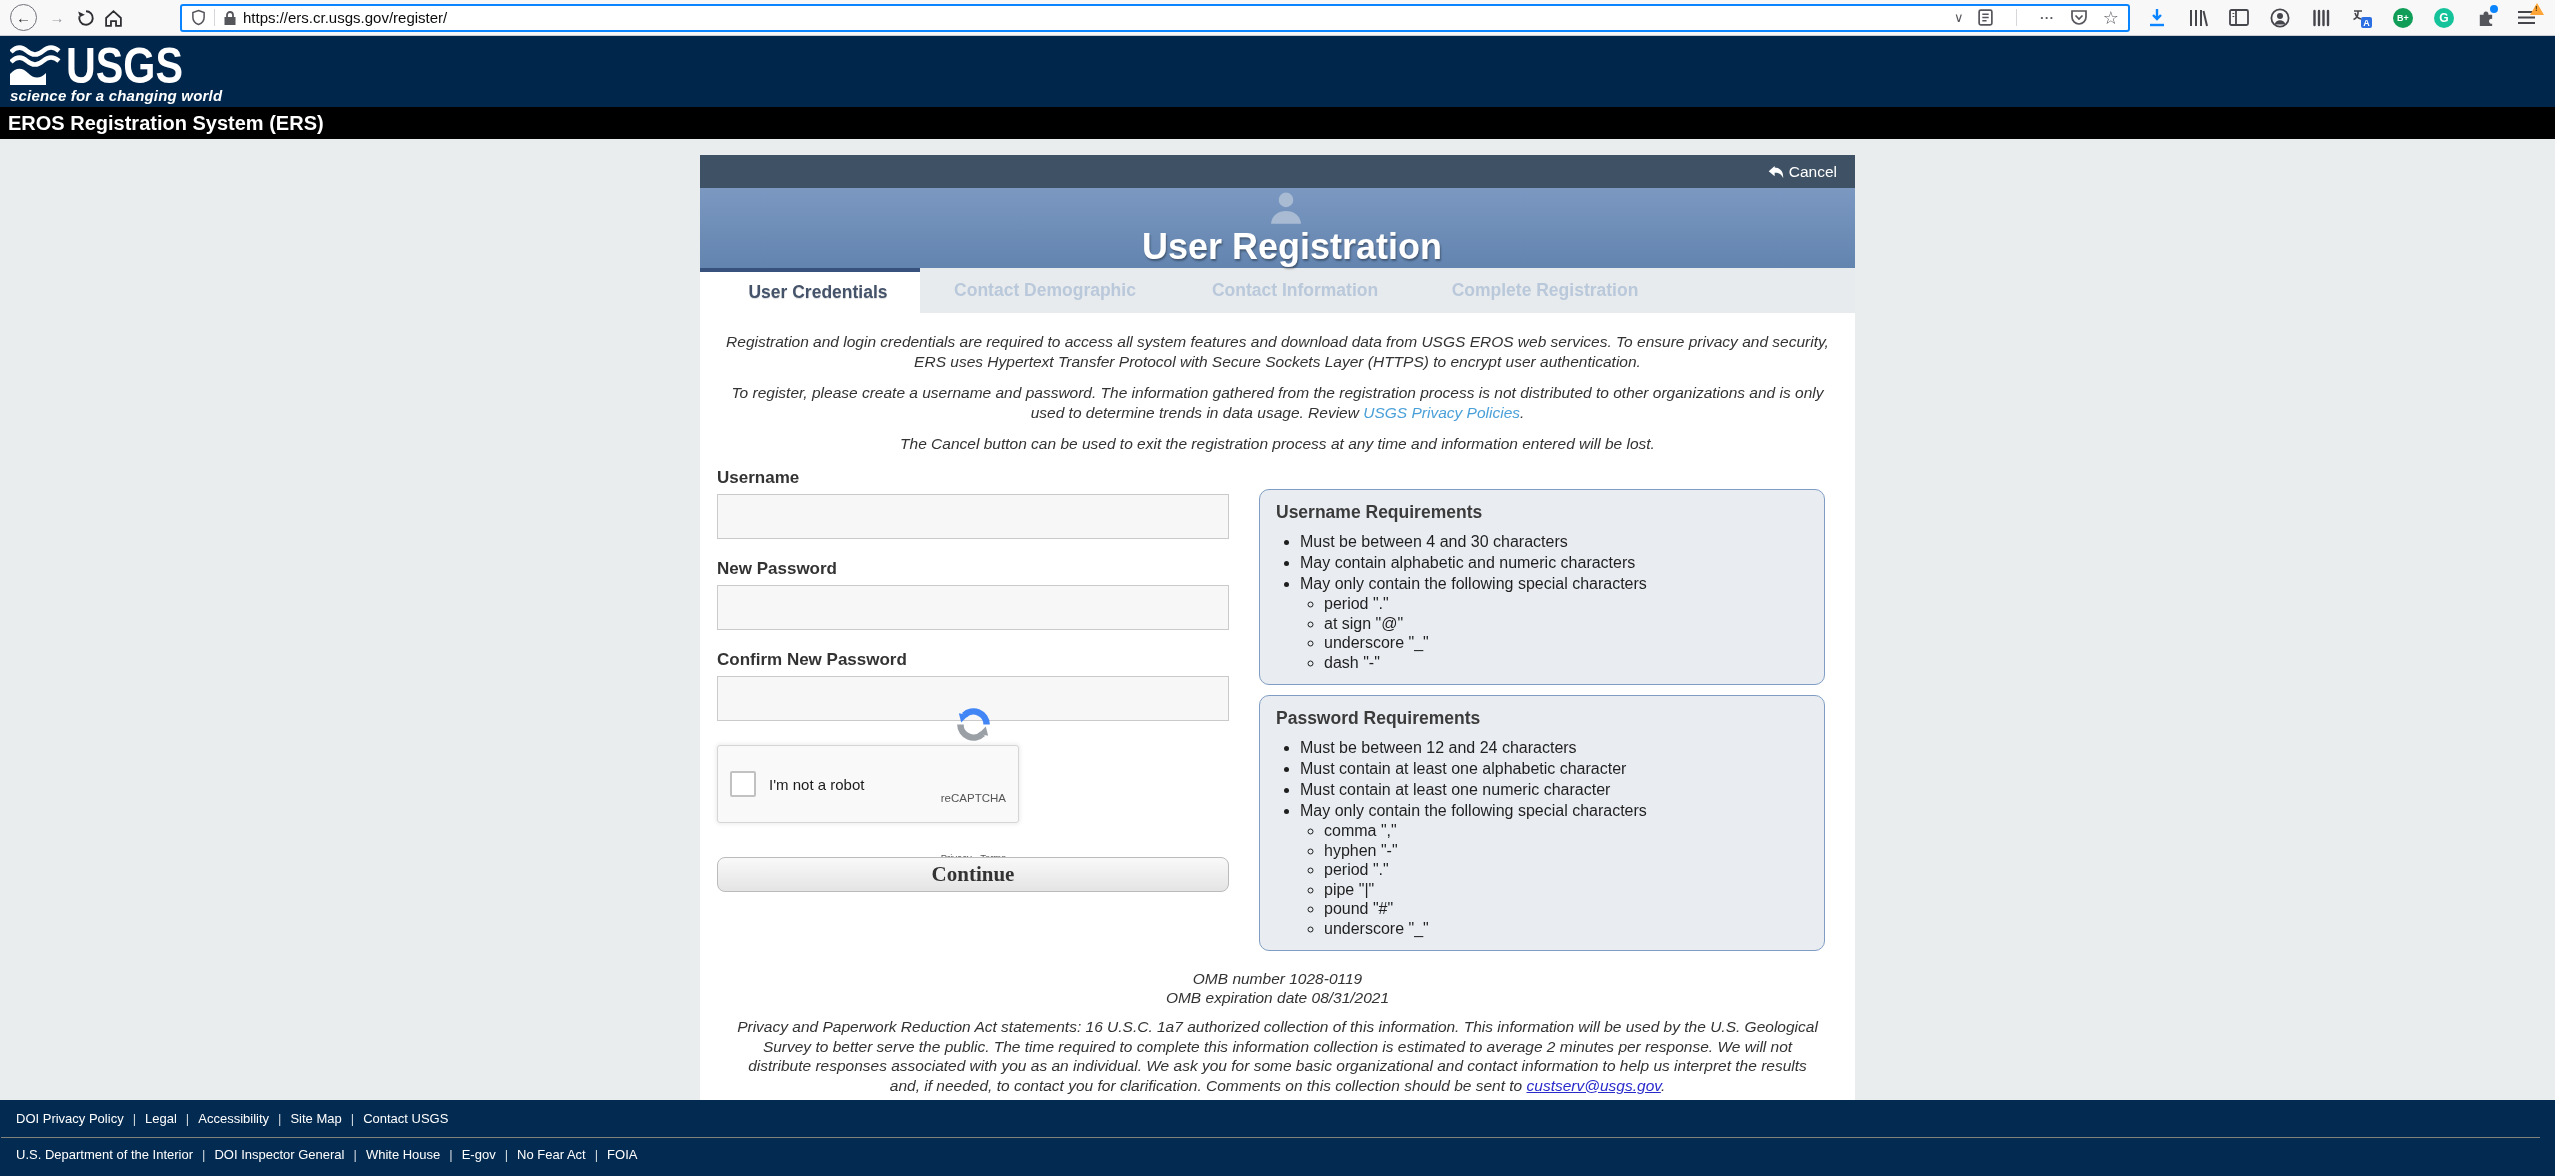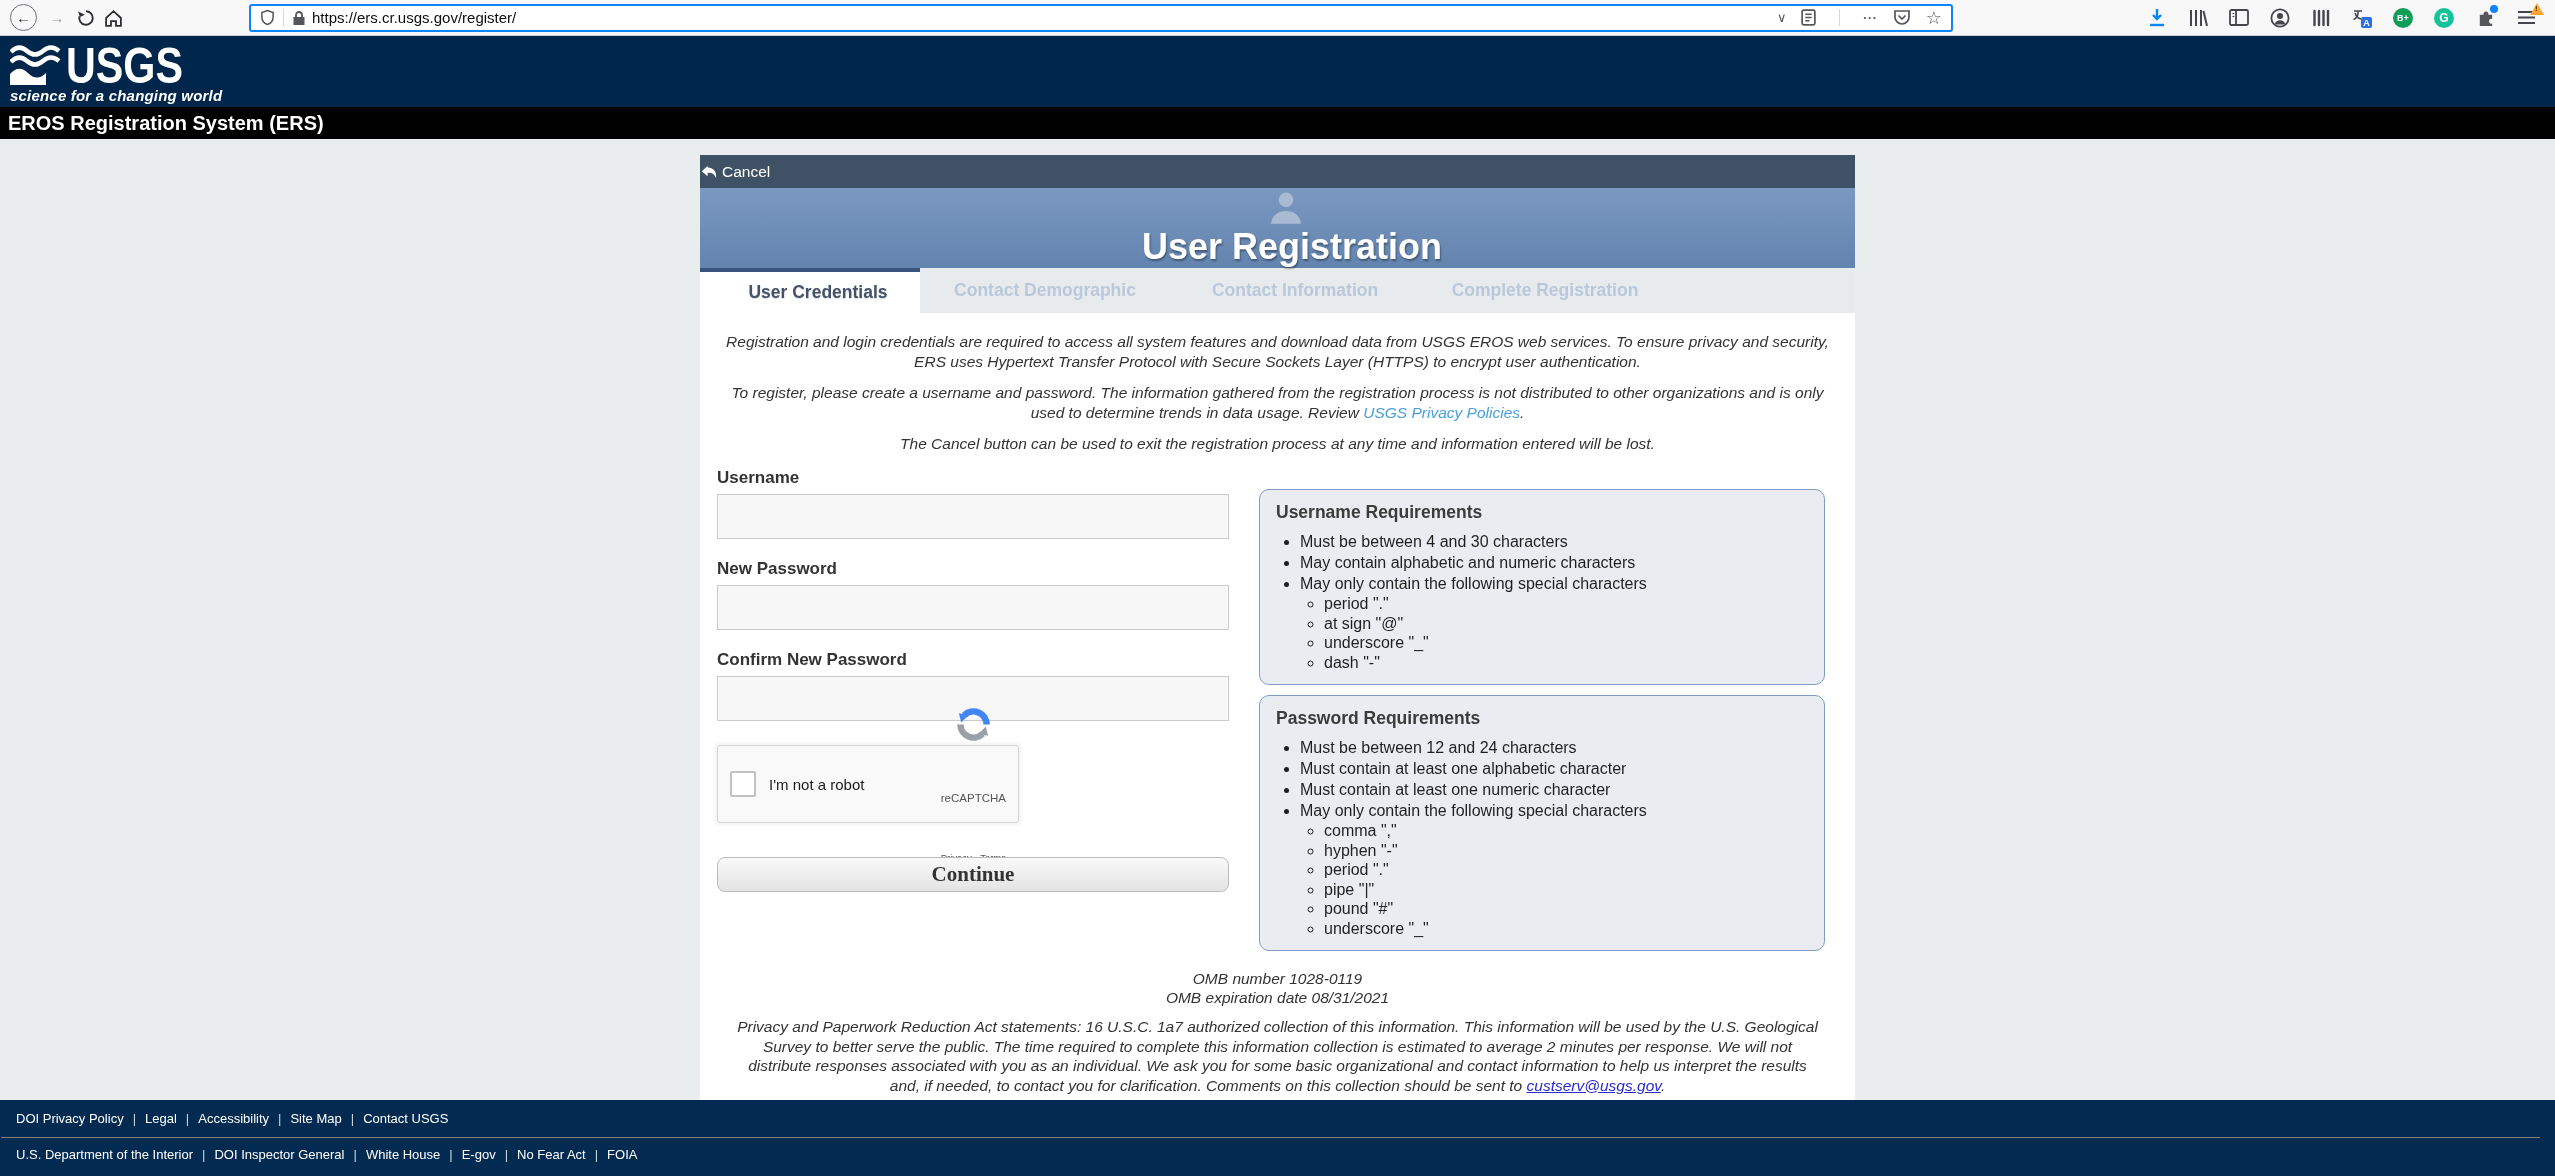--- a/index.html
+++ b/index.html
@@ -10,21 +10,21 @@
     font-family:"Liberation Sans","DejaVu Sans",sans-serif;
     -webkit-font-smoothing:antialiased;
   }
 
   
   .browser { height:36px; background:#f8f8f9; border-bottom:1px solid #ccccd3;
              display:flex; align-items:center; padding:0 10px; gap:9px; }
   .nav-btn { display:flex; align-items:center; justify-content:center; color:#2f2f33; }
   .btn-back { width:27px; height:27px; border:1px solid #71717a; border-radius:50%; font-size:15px; }
   .btn-fwd  { width:22px; color:#9a9aa0; font-size:15px; }
-  .urlbar { margin-left:117px; width:1704px; height:28px; background:#fff;
+  .urlbar { margin-left:48px; width:1950px; height:28px; background:#fff;
             border:2px solid #0a84ff; border-radius:3px; display:flex; align-items:center; padding:0 9px; }
   .urlbar .sep { width:1px; height:17px; background:#d7d7db; margin:0 8px; }
   .urlbar input { flex:1; border:none; outline:none; font-size:15px; color:#0c0c0d; padding-left:6px;
                   font-family:inherit; background:transparent; }
   .url-icons { display:flex; align-items:center; gap:15px; color:#55555c; }
   .glyph { color:#55555c; font-size:16px; line-height:1; }
   .ext { margin-left:auto; display:flex; align-items:center; gap:19px; padding-right:8px; }
   .ext .slot { position:relative; display:flex; align-items:center; justify-content:center; width:22px; height:22px; }
   .badge-circle { width:20px; height:20px; border-radius:50%; color:#fff; font-weight:bold;
                   display:flex; align-items:center; justify-content:center; }
@@ -36,21 +36,21 @@
   
   .usgs-banner { height:71px; background:#00264b; color:#fff; display:flex; align-items:center; }
   .logo-wrap { margin-left:10px; display:flex; flex-direction:column; }
   .logo-tagline { font-size:15px; font-weight:bold; font-style:italic; margin-top:1px; letter-spacing:.2px; }
   .ers-bar { height:32px; background:#000; color:#fff; font-weight:bold; font-size:20px;
              display:flex; align-items:center; padding-left:8px; }
 
   
   .card { width:1155px; margin:16px auto 0; }
   .cancel-bar { height:33px; background:#3f5164; display:flex; align-items:center;
-                padding-right:18px; }
+                justify-content:flex-end; padding-right:18px; }
   .cancel-link { display:flex; align-items:center; gap:5px; color:#fff; font-size:15.5px; cursor:pointer; }
   .card-header { height:80px; background:linear-gradient(#7b98c1,#6284af); display:flex; align-items:center; padding-left:17px;flex-direction:column; }
   .card-title { color:#fff; font-size:36px; font-weight:bold; margin-left:12px;
                 text-shadow:1px 2px 2px rgba(0,0,0,.35); }
   .tabs { margin:0; padding:0; list-style:none; height:45px; background:#e8ebed; display:flex; }
   .tab { width:250px; text-align:center; font-size:17.5px; font-weight:bold; color:#b9c8da;
          line-height:45px; cursor:pointer; }
   .tab:nth-child(1){ width:220px; }
   .tab.active { background:#fff; border-top:4px solid #36527d; line-height:41px; color:#44536a;
                 text-shadow:0 1px 1px rgba(0,0,0,.15);padding-left:16px; }

